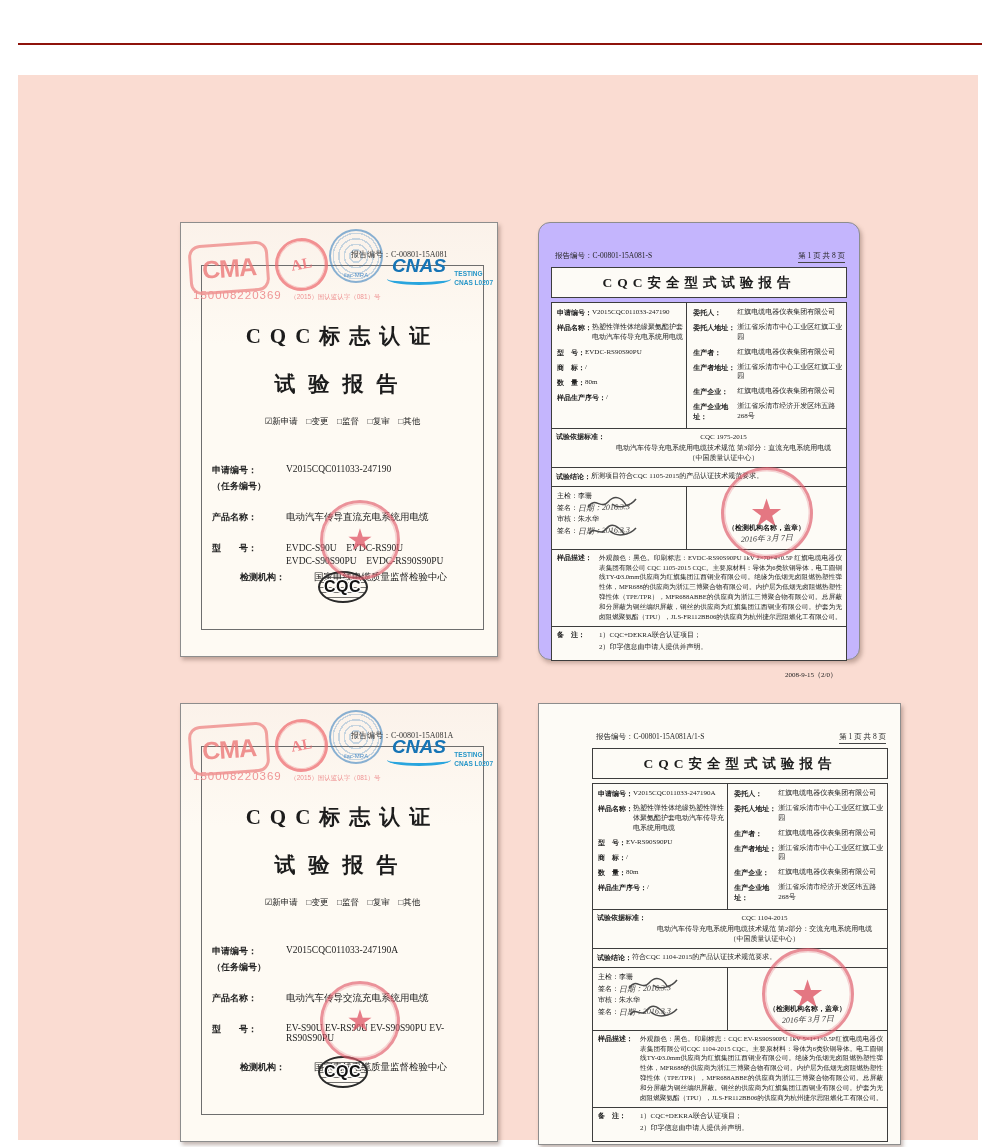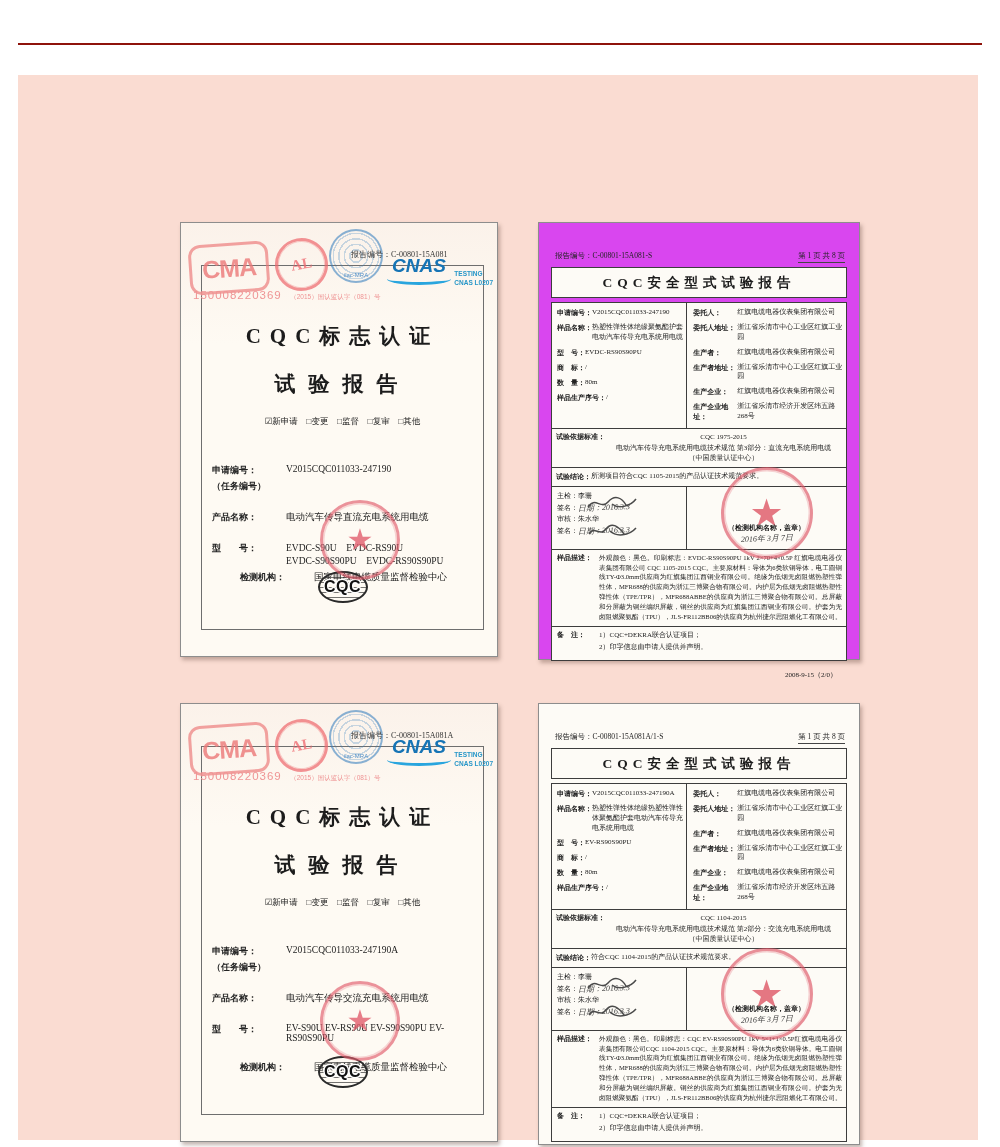--- a/index.html
+++ b/index.html
@@ -13,23 +13,23 @@
     border-radius:2px;box-shadow:0 1px 2px rgba(0,0,0,.25);}
   .section-line{position:absolute;left:18px;top:43px;width:964px;height:2px;background:#8e130b;}
 
   
   .content-panel{position:absolute;left:18px;top:75px;width:960px;height:1065px;background:#fadcd2;}
 
   
   .cert{position:absolute;background:linear-gradient(180deg,#fbf2ea 0%,#fefaf3 28%);border:1px solid #8d8d8d;
     box-shadow:2px 3px 4px rgba(125,95,85,.45);color:#222;}
   .c-mark-dc{left:162px;top:147px;width:316px;height:433px;}
-  .c-safe-dc{left:520px;top:147px;width:320px;height:436px;background:#d946ef;}
+  .c-safe-dc{left:520px;top:147px;width:320px;height:436px;background:#c4b5fd;border-radius:12px;}
   .c-mark-ac{left:162px;top:628px;width:316px;height:437px;}
-  .c-safe-ac{left:520px;top:628px;width:320px;height:440px;background:#fdfbf6;}
+  .c-safe-ac{left:520px;top:628px;width:320px;height:440px;background:#fdfbf6;padding-left:41px;}
 
   
   .m-frame{position:absolute;left:20px;right:13px;top:42px;bottom:26px;border:1px solid #6e6e6e;}
   .m-repno{position:absolute;top:26px;left:170px;font-size:8px;color:#333;z-index:3;}
   .st-cma{position:absolute;top:20px;left:8px;width:74px;height:44px;z-index:2;transform:rotate(-4deg);
     border:3px solid rgba(236,122,122,.75);border-radius:12px;display:flex;align-items:center;justify-content:center;
     color:rgba(236,122,122,.9);font-family:"Liberation Sans",sans-serif;font-weight:900;font-size:25px;letter-spacing:-1px;opacity:.9;}
   .st-round{position:absolute;top:15px;left:94px;width:47px;height:47px;z-index:2;transform:rotate(-10deg);
     border:3px solid rgba(238,105,110,.8);border-radius:50%;display:flex;align-items:center;justify-content:center;
     color:rgba(238,105,110,.85);font-weight:bold;font-size:15px;opacity:.9;

